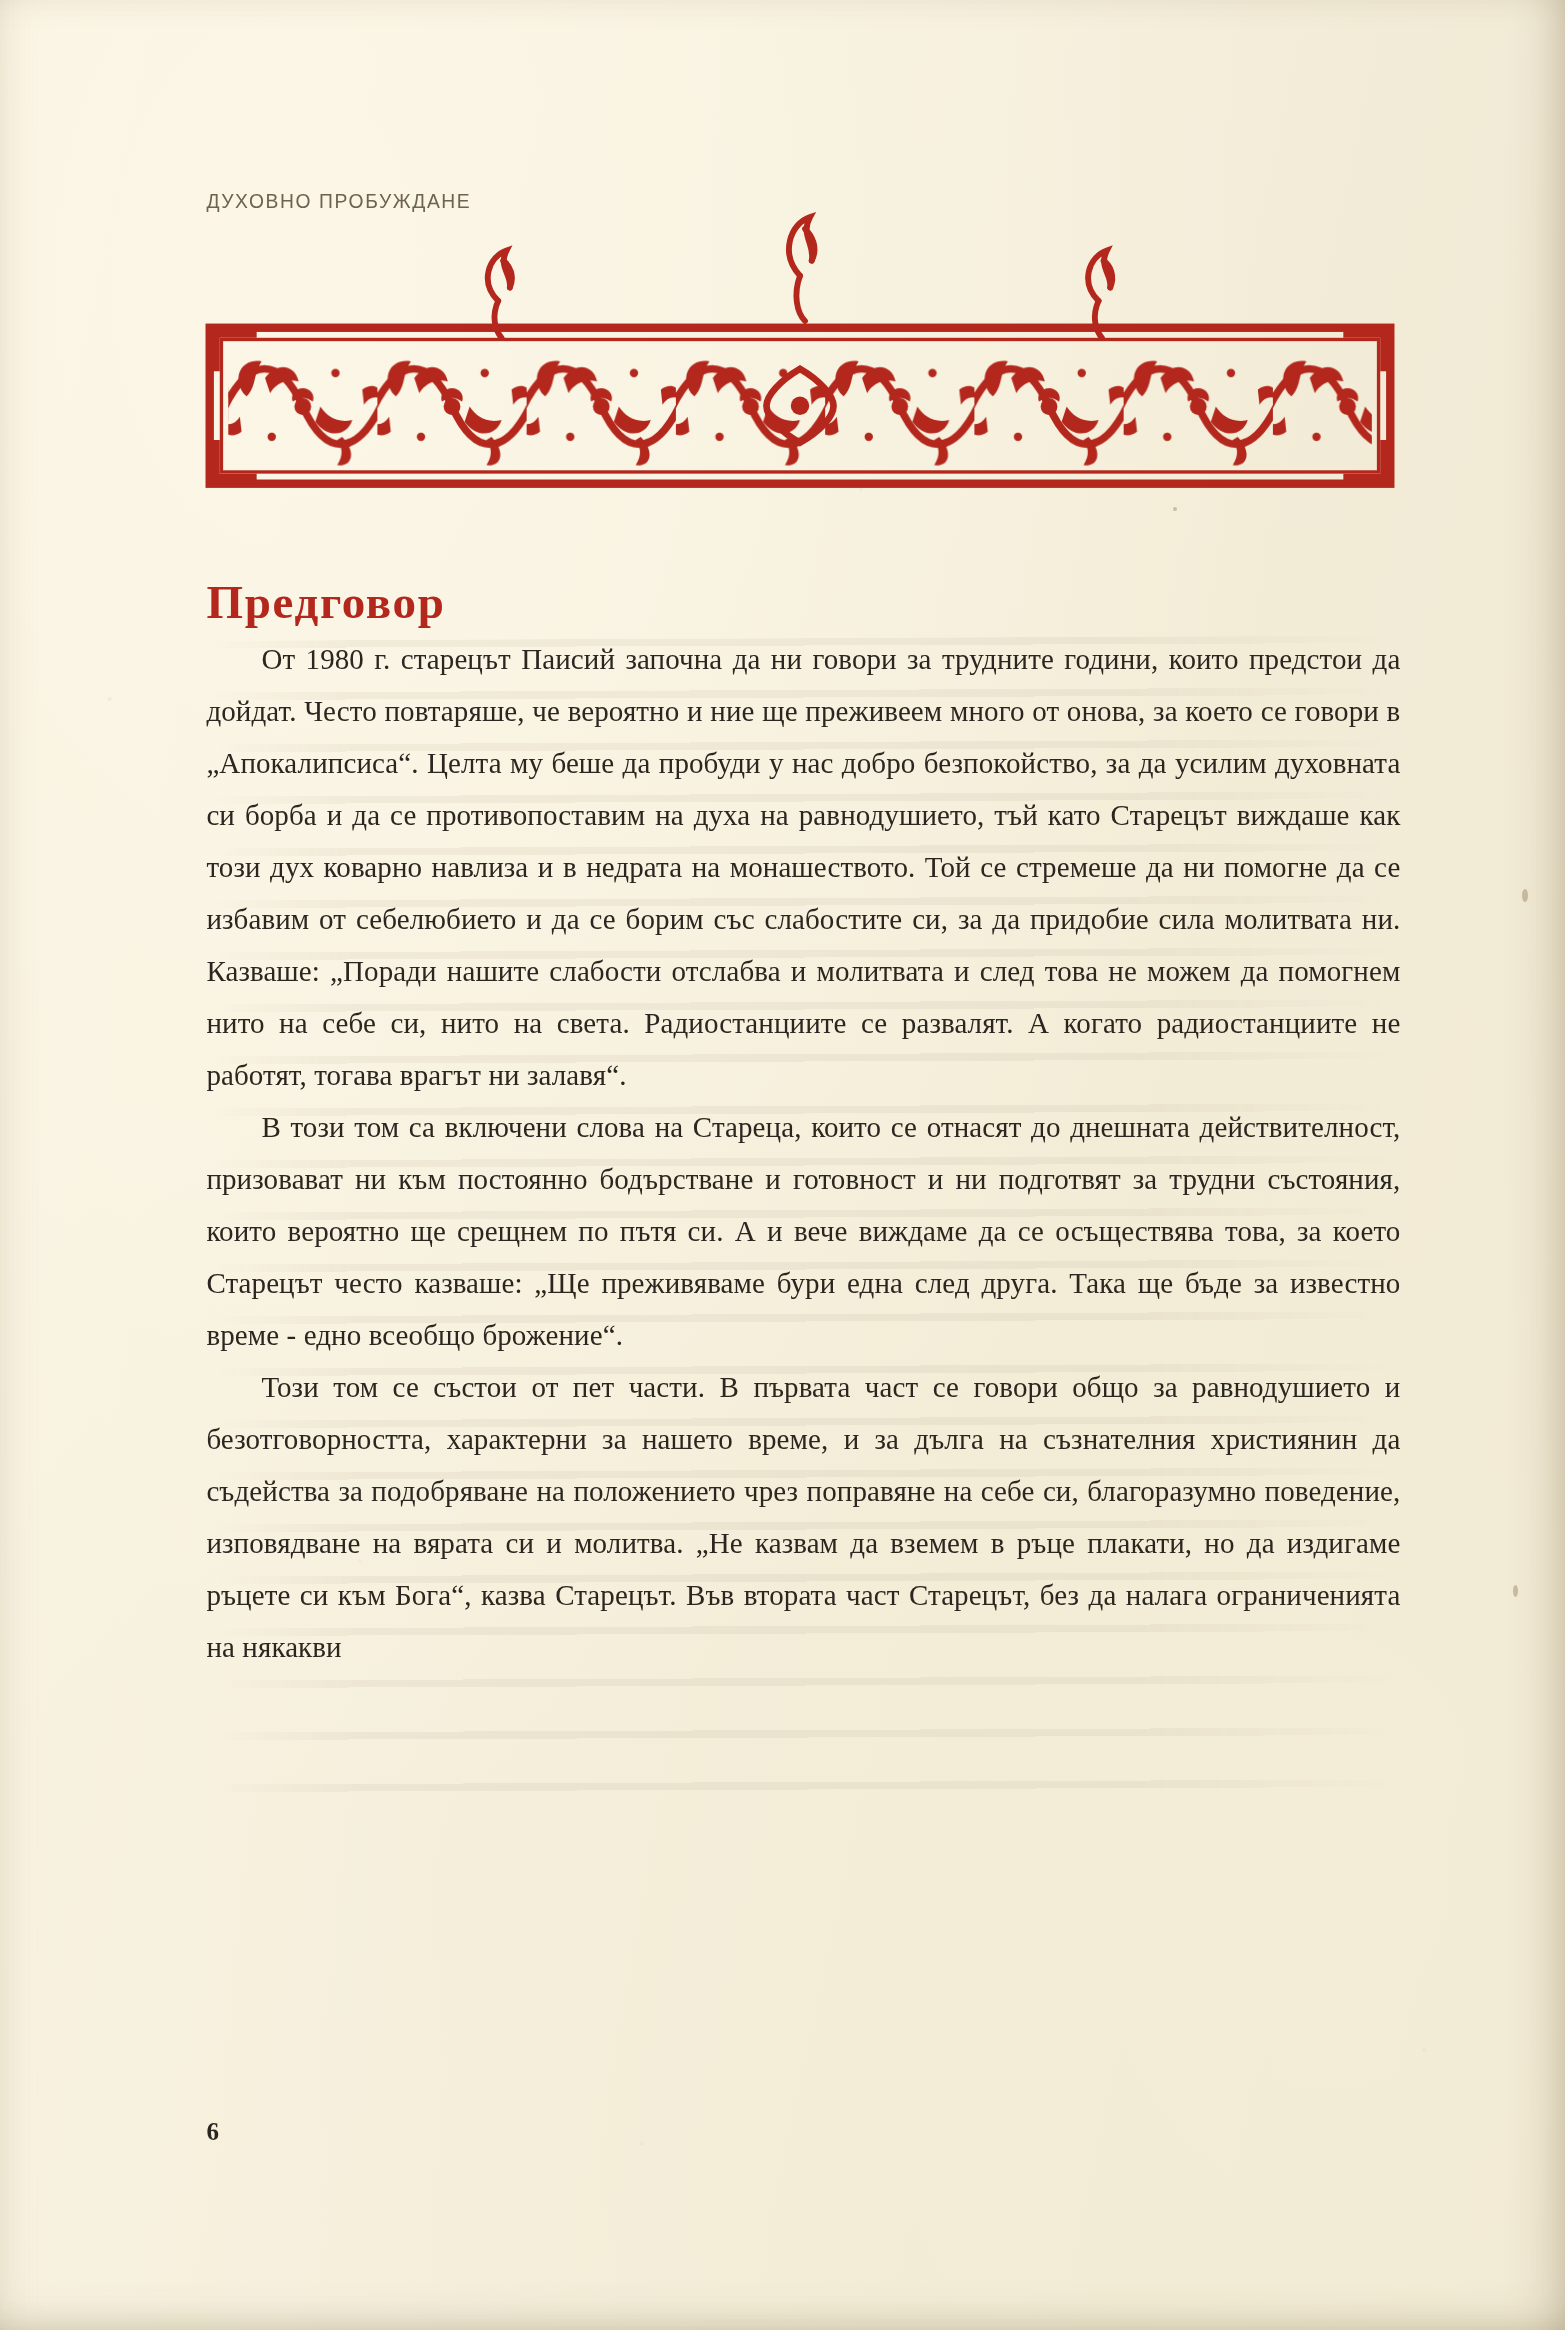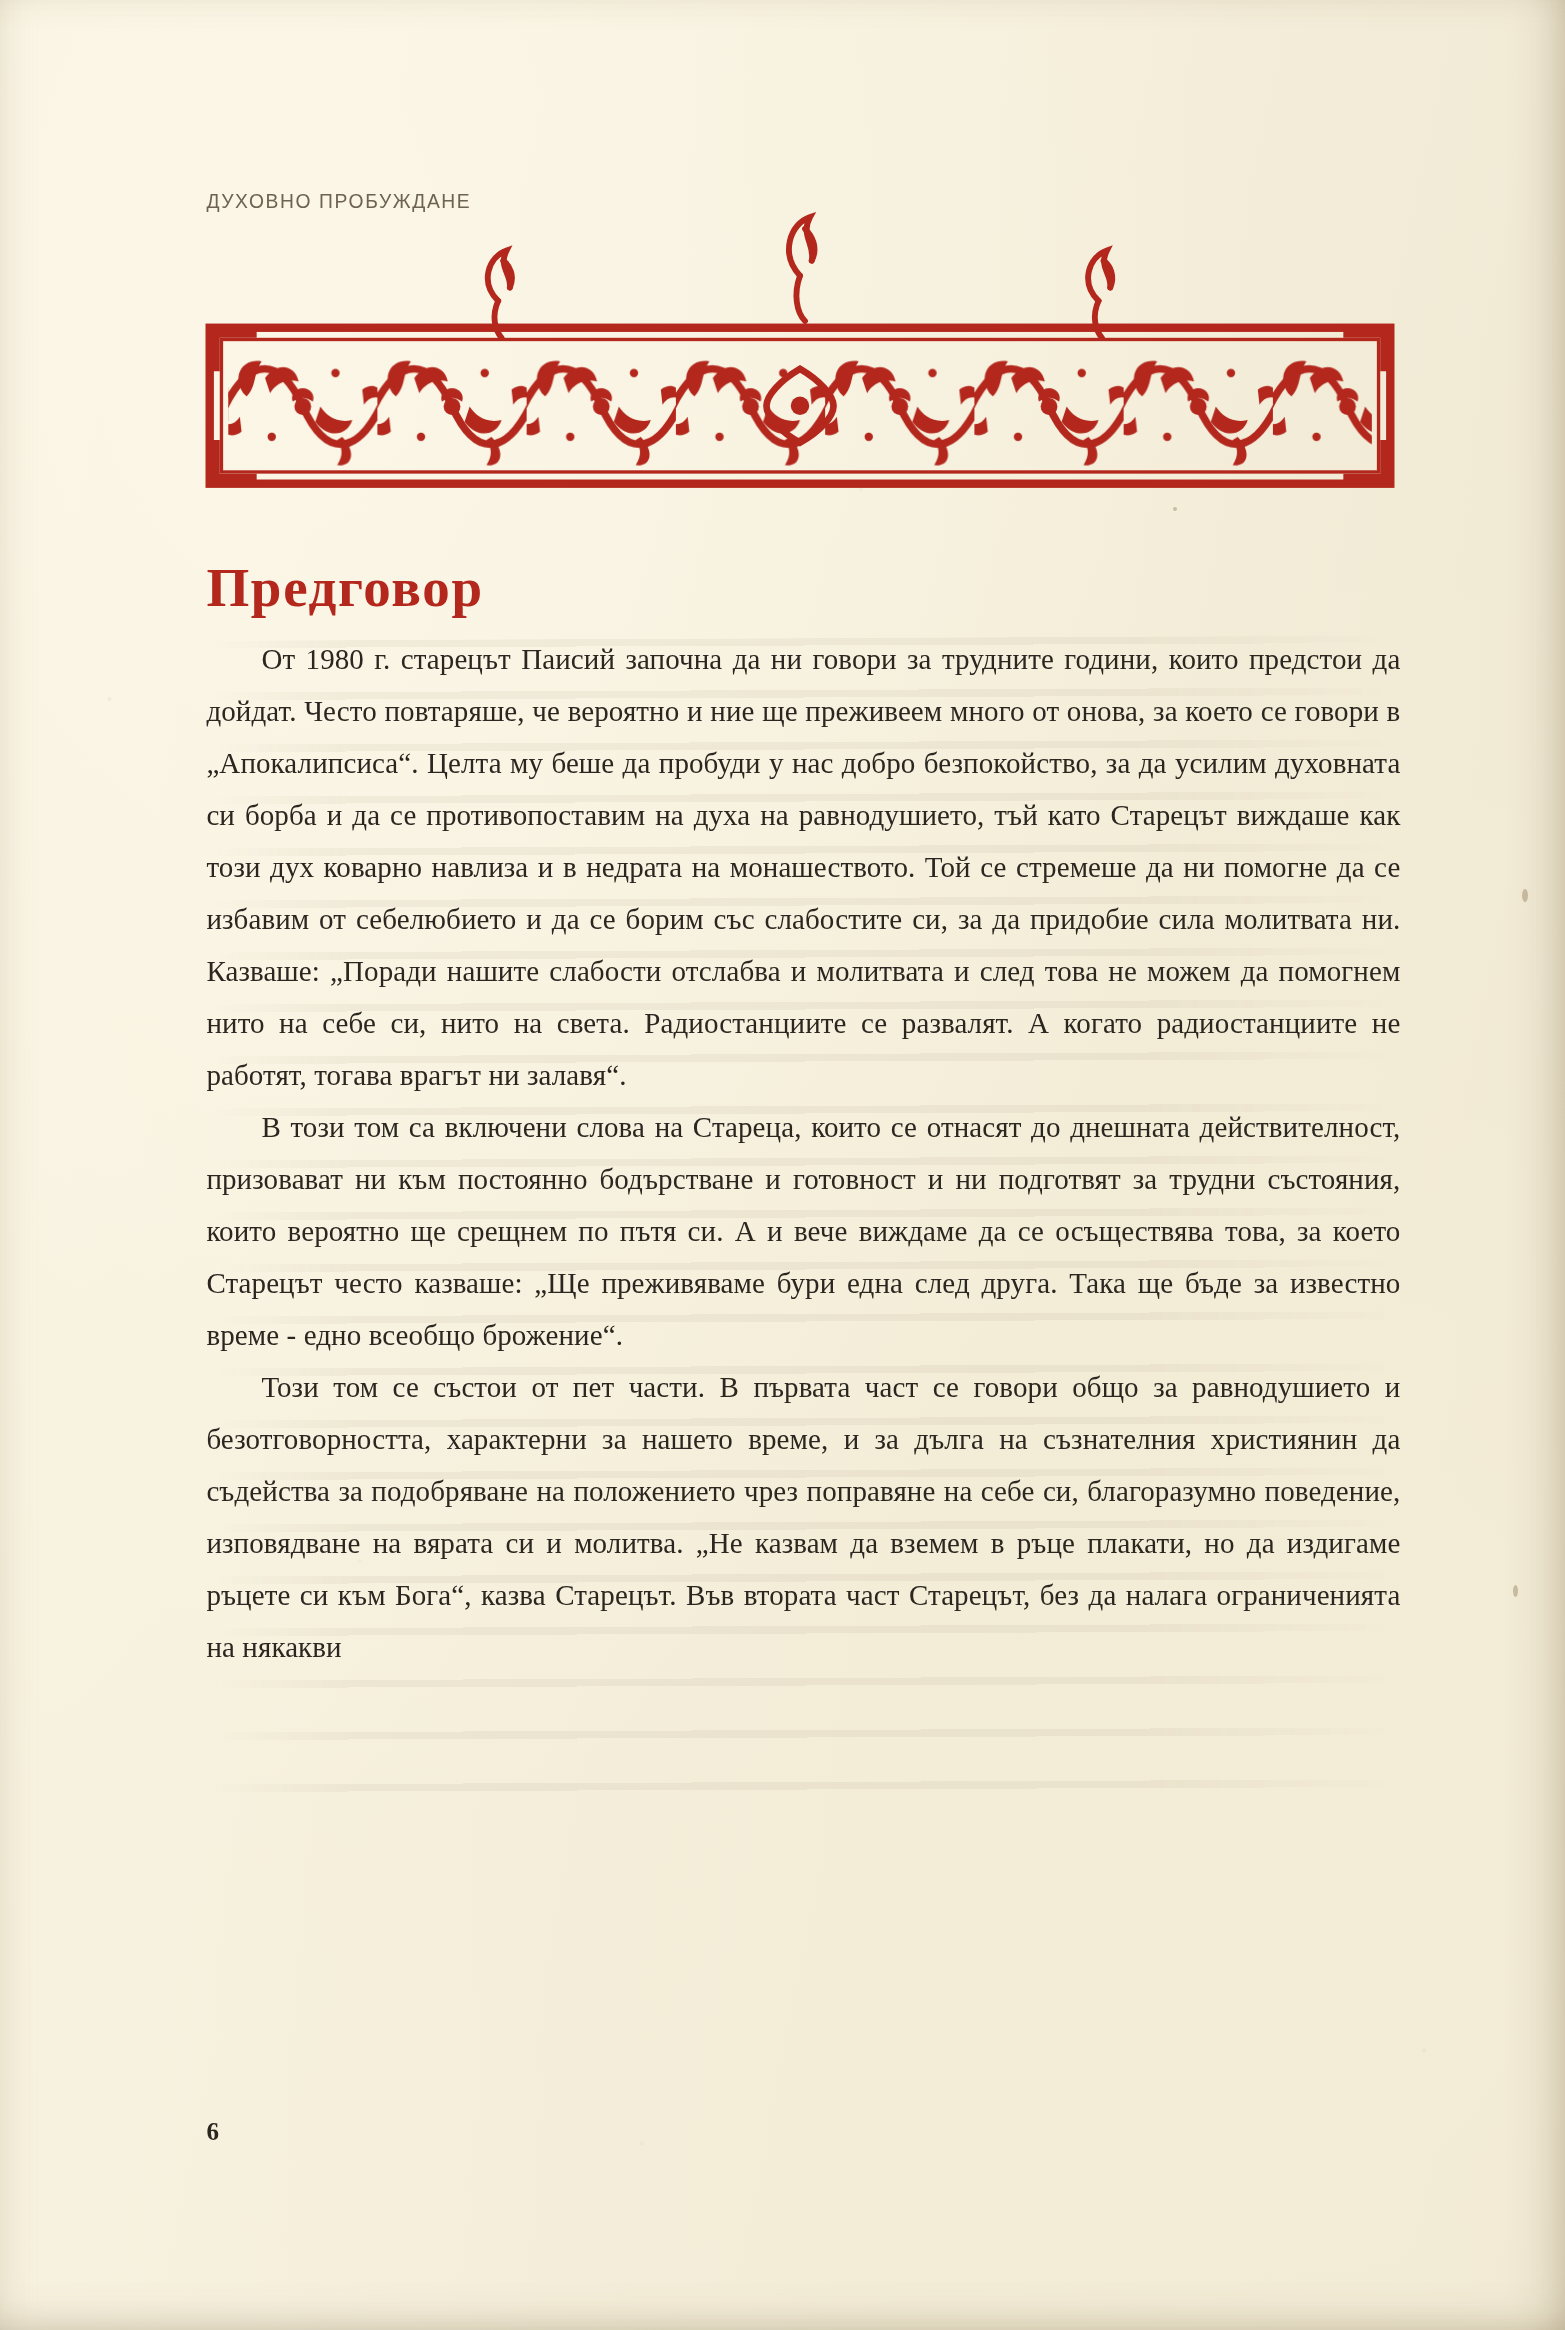--- a/index.html
+++ b/index.html
@@ -96,23 +96,23 @@
     position: absolute;
     left: 0px;
     top: 195px;
     width: 1194px;
     height: 294px;
   }
 
   .chapter-title {
     position: absolute;
     left: 3.4px;
-    top: 560px;
+    top: 579px;
     font-family: "Liberation Serif", serif;
-    font-size: 55px;
+    font-size: 47px;
     font-weight: 700;
     letter-spacing: 1.7px;
     color: #b3271d;
     line-height: 1;
     white-space: nowrap;
   }
 
   .body-text {
     position: absolute;
     left: 3.4px;

